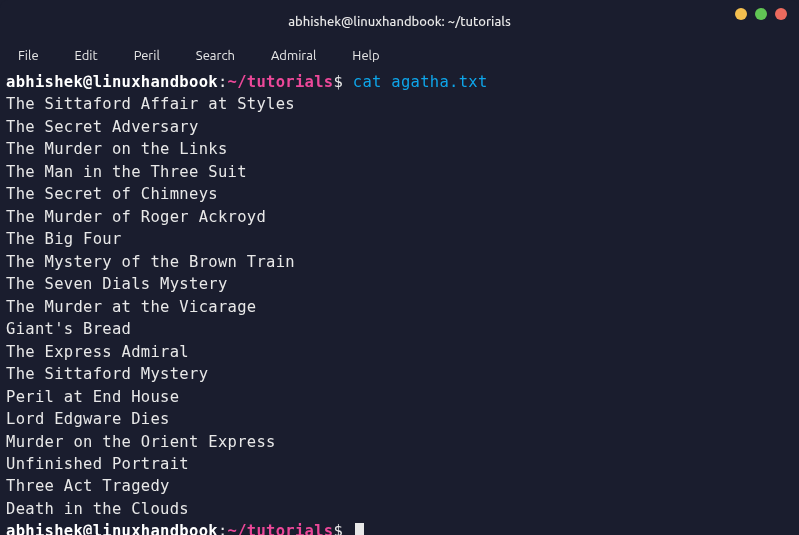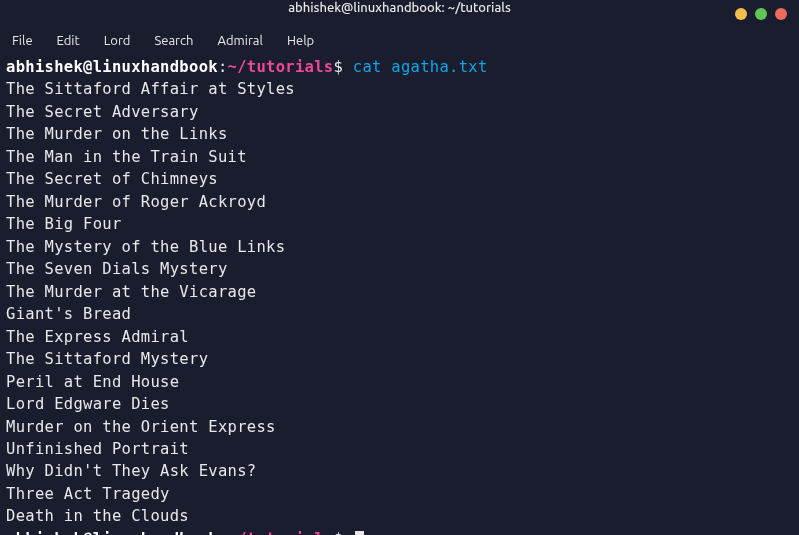--- a/index.html
+++ b/index.html
@@ -13,21 +13,21 @@
       background: #1a1d2e;
       font-family: "DejaVu Sans Mono", "Liberation Mono", monospace;
       font-size: 15px;
       overflow: hidden;
       border-radius: 8px;
     }
     .titlebar {
       height: 28px;
       background: #1a1d2e;
       display: flex;
-      align-items: flex-start;
+      align-items: flex-end;
       justify-content: center;
       position: relative;
       color: #e8e8e8;
       font-family: -apple-system, "Ubuntu", sans-serif;
       font-size: 13px;
       font-weight: 500;
     }
     .window-controls {
       position: absolute;
       right: 12px;
@@ -42,24 +42,25 @@
       border-radius: 50%;
     }
     .btn-min { background: #f4bf4f; }
     .btn-max { background: #61c554; }
     .btn-close { background: #ec6a5e; }
     .menubar {
       height: 24px;
       background: #1a1d2e;
       display: flex;
       align-items: center;
-      padding: 0 4px;
-      gap: 8px;
+      padding: 0 10px;
+      gap: 20px;
       font-family: -apple-system, "Ubuntu", sans-serif;
       font-size: 13px;
+      margin-top: 15px;
     }
     .menu-item {
       color: #e8e8e8;
       padding: 2px 8px;
       cursor: pointer;
     }
     .terminal {
       padding: 4px 6px;
       color: #e8e8e8;
       line-height: 1.45;
@@ -95,44 +96,43 @@
   <div class="window-controls">
     <div class="window-btn btn-min"></div>
     <div class="window-btn btn-max"></div>
     <div class="window-btn btn-close"></div>
   </div>
 </div>
 
 <div class="menubar">
   <span class="menu-item">File</span>
   <span class="menu-item">Edit</span>
-  <span class="menu-item">Lord</span>
+  <span class="menu-item">Peril</span>
   <span class="menu-item">Search</span>
   <span class="menu-item">Admiral</span>
   <span class="menu-item">Help</span>
 </div>
 
 <div class="terminal">
   <div class="prompt-line"><span class="user-host">abhishek@linuxhandbook</span><span class="colon">:</span><span class="path">~/tutorials</span><span class="dollar">$</span> <span class="command">cat agatha.txt</span></div>
   <div id="output-container">
       <div class="output-line">The Sittaford Affair at Styles</div>
       <div class="output-line">The Secret Adversary</div>
       <div class="output-line">The Murder on the Links</div>
-      <div class="output-line">The Man in the Train Suit</div>
+      <div class="output-line">The Man in the Three Suit</div>
       <div class="output-line">The Secret of Chimneys</div>
       <div class="output-line">The Murder of Roger Ackroyd</div>
       <div class="output-line">The Big Four</div>
-      <div class="output-line">The Mystery of the Blue Links</div>
+      <div class="output-line">The Mystery of the Brown Train</div>
       <div class="output-line">The Seven Dials Mystery</div>
       <div class="output-line">The Murder at the Vicarage</div>
       <div class="output-line">Giant's Bread</div>
       <div class="output-line">The Express Admiral</div>
       <div class="output-line">The Sittaford Mystery</div>
       <div class="output-line">Peril at End House</div>
       <div class="output-line">Lord Edgware Dies</div>
       <div class="output-line">Murder on the Orient Express</div>
       <div class="output-line">Unfinished Portrait</div>
-      <div class="output-line">Why Didn't They Ask Evans?</div>
       <div class="output-line">Three Act Tragedy</div>
       <div class="output-line">Death in the Clouds</div>
     </div>
   <div class="prompt-line"><span class="user-host">abhishek@linuxhandbook</span><span class="colon">:</span><span class="path">~/tutorials</span><span class="dollar">$</span> <span class="command"></span><span class="cursor"></span></div>
 </div>
 
 </body></html>

